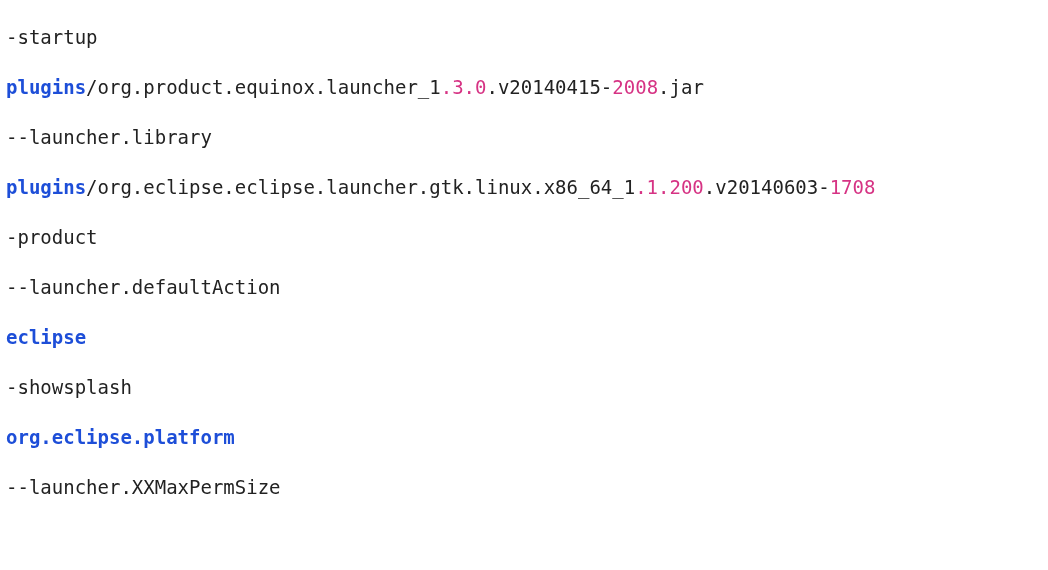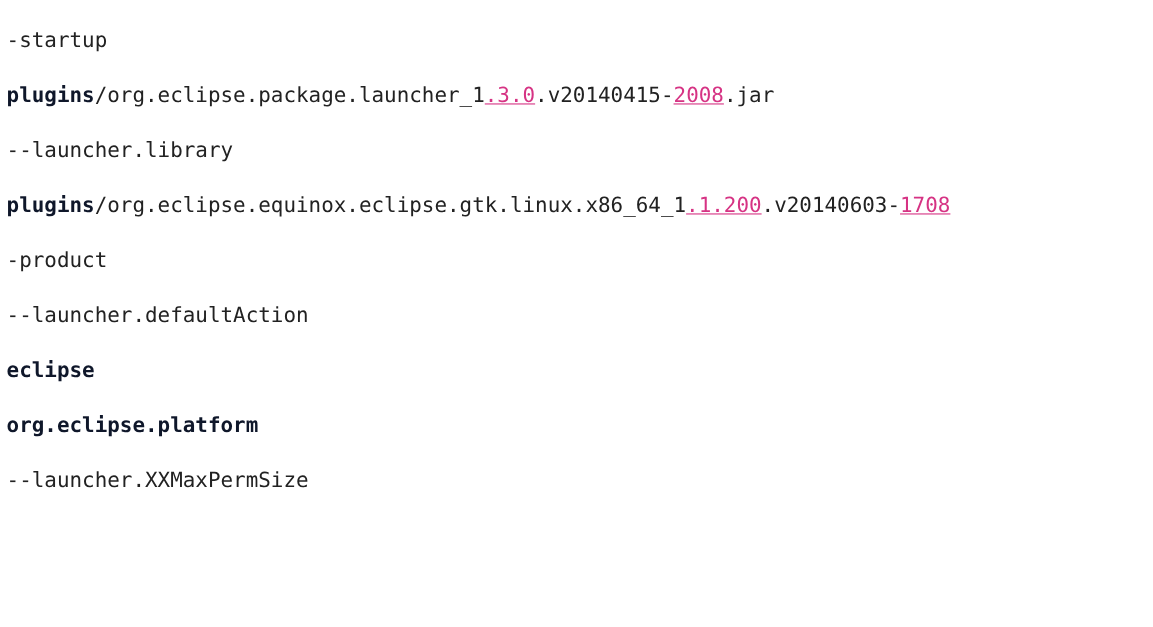--- a/index.html
+++ b/index.html
@@ -12,34 +12,35 @@
   }
   .editor {
     font-family: "DejaVu Sans Mono", "Liberation Mono", Menlo, Consolas, monospace;
     font-size: 19px;
     line-height: 25px;
     color: #222222;
     white-space: pre;
     padding: 0 6px;
   }
   .line { display: block; }
-  .kw  { color: #0f172a; font-weight: bold; }   
-  .num { color: #d63384; text-decoration: underline; }
+  .kw  { color: #1d4ed8; font-weight: bold; }   
+  .num { color: #d63384; }
 </style>
 </head>
 <body>
 
 <div class="editor">
 <span class="line"><span>-startup</span></span>
-<span class="line"><span class="kw">plugins</span><span>/org</span><span>.eclipse.package.launcher_1</span><span class="num">.3.0</span><span>.v20140415-</span><span class="num">2008</span><span>.jar</span></span>
+<span class="line"><span class="kw">plugins</span><span>/org</span><span>.product.equinox.launcher_1</span><span class="num">.3.0</span><span>.v20140415-</span><span class="num">2008</span><span>.jar</span></span>
 <span class="line"><span>--launcher.library</span></span>
-<span class="line"><span class="kw">plugins</span><span>/org</span><span>.eclipse.equinox.eclipse.gtk.linux.x86_64_1</span><span class="num">.1.200</span><span>.v20140603-</span><span class="num">1708</span></span>
+<span class="line"><span class="kw">plugins</span><span>/org</span><span>.eclipse.eclipse.launcher.gtk.linux.x86_64_1</span><span class="num">.1.200</span><span>.v20140603-</span><span class="num">1708</span></span>
 <span class="line"><span>-product</span></span>
 <span class="line"><span>--launcher.defaultAction</span></span>
 <span class="line"><span class="kw">eclipse</span></span>
+<span class="line"><span>-showsplash</span></span>
 <span class="line"><span class="kw">org.eclipse.platform</span></span>
 <span class="line"><span>--launcher.XXMaxPermSize</span></span>
 
 
 
 
 
 
 
 

